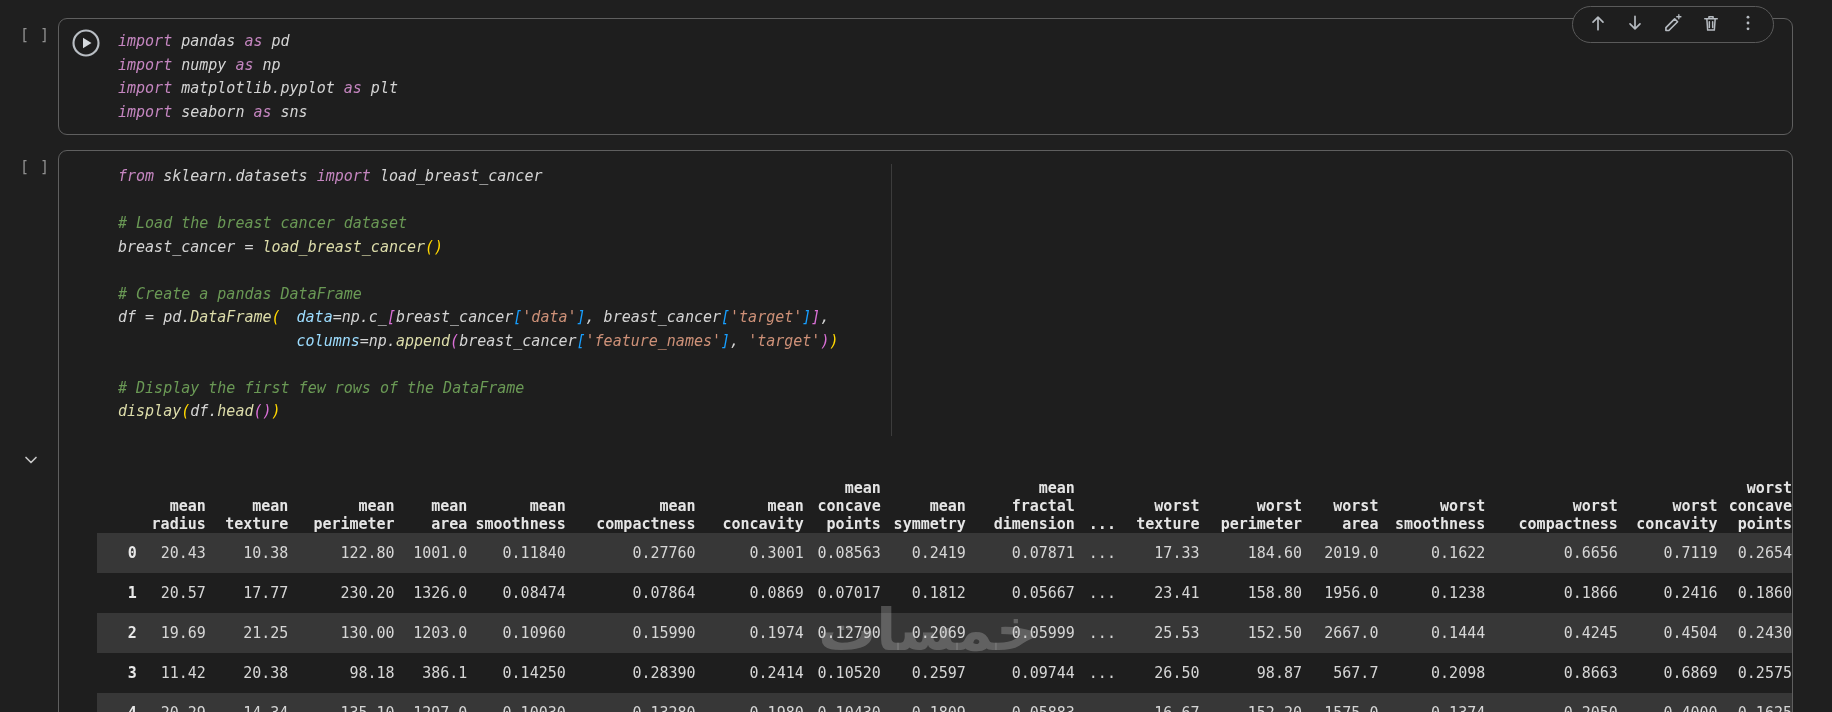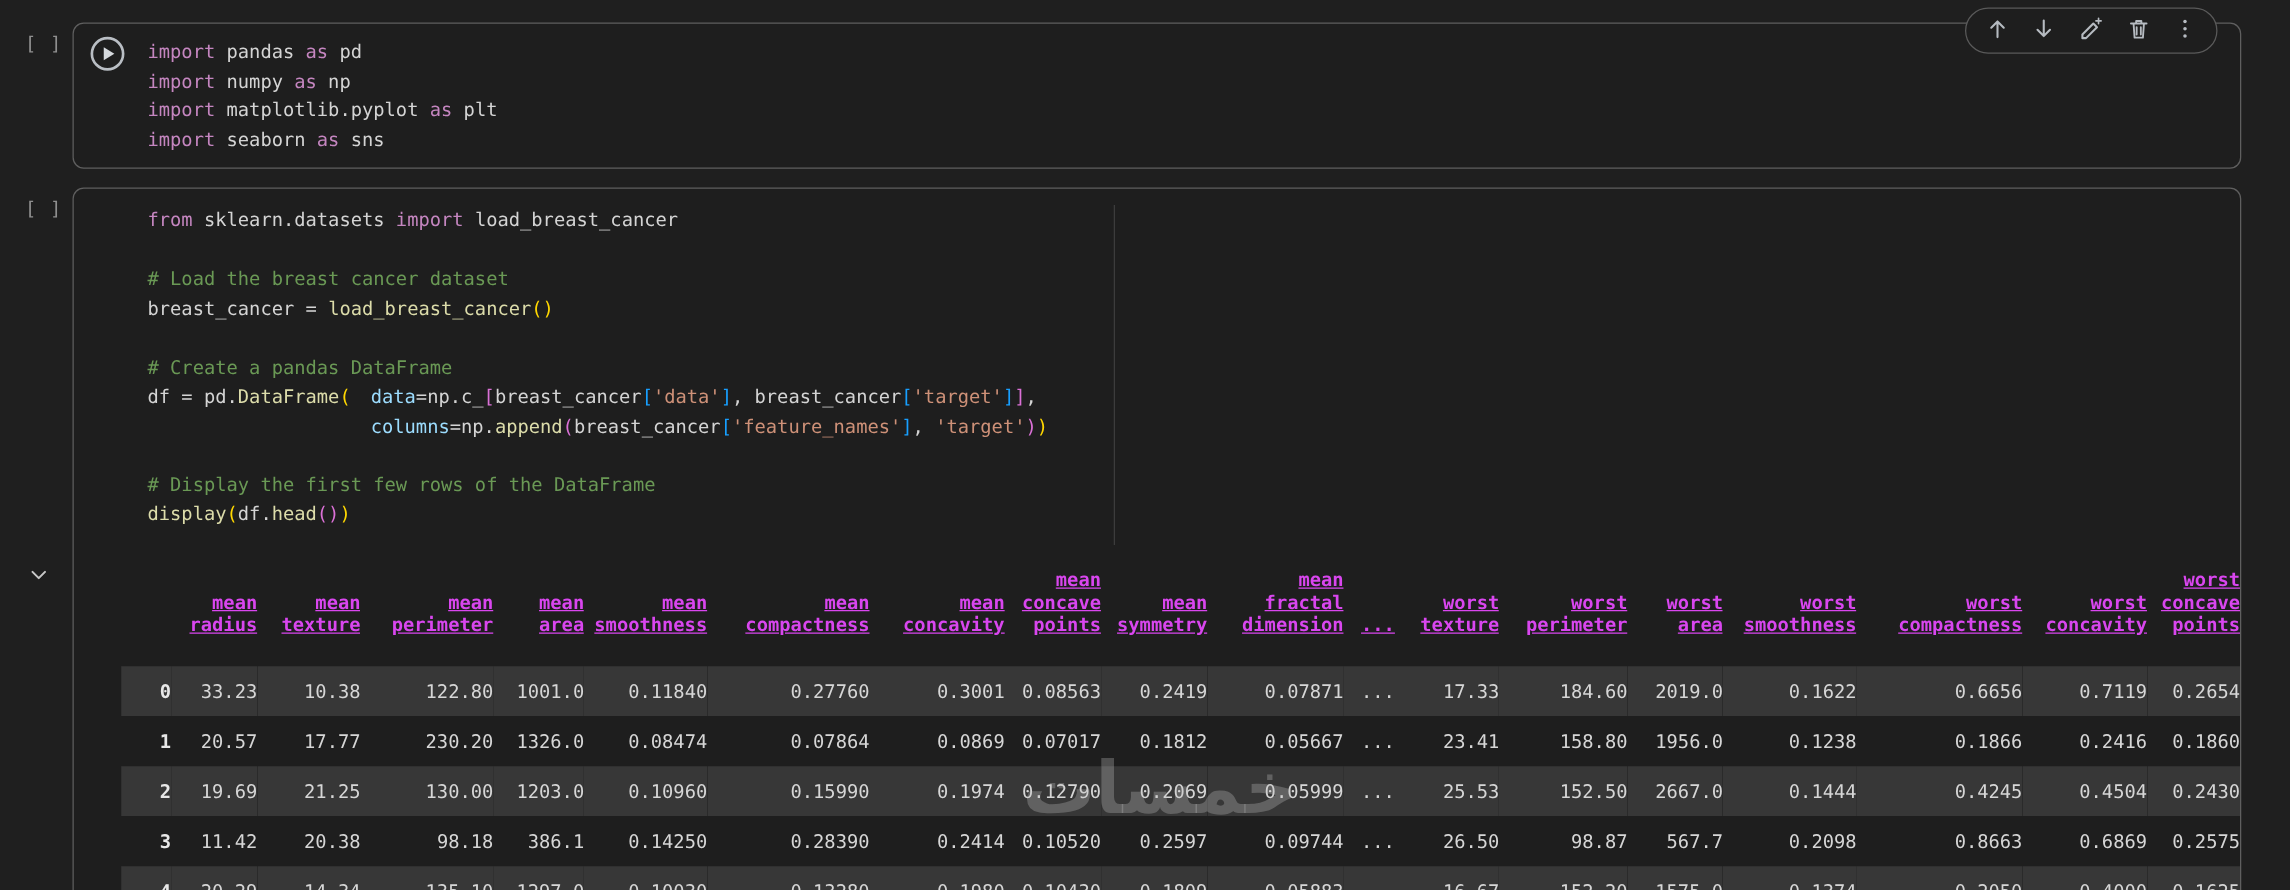--- a/index.html
+++ b/index.html
@@ -24,21 +24,21 @@
     position:absolute; left:20px;
     color:#8f8f8f; font-size:15px; line-height:18px;
     letter-spacing:1px;
   }
   #gutter1 { top:26px; }
   #gutter2 { top:158px; }
 
   .code { font-size:15px; line-height:23.5px; white-space:pre; cursor:text; }
   #cell1 .code { padding:11px 0 0 59px; }
   #cell2 .code { padding:14px 0 0 59px; }
-  .code-line { height:23.5px; }
+  .code-line { height:23.5px;font-style:italic; }
 
   .tk-kw  { color:#c586c0; }
   .tk-pl  { color:#d4d4d4; }
   .tk-cm  { color:#6a9955; }
   .tk-st  { color:#ce9178; }
   .tk-fn  { color:#dcdcaa; }
   .tk-pm  { color:#9cdcfe;margin-left:16px; }
   .tk-pr1 { color:#ffd700; }
   .tk-pr2 { color:#da70d6; }
   .tk-pr3 { color:#179fff; }
@@ -79,22 +79,22 @@
 
   #output-table {
     position:absolute; left:38px; top:300px;
     border-collapse:collapse; table-layout:fixed;
     font-size:15px;
   }
   #output-table th, #output-table td {
     padding:0; text-align:right; white-space:nowrap; overflow:hidden;
   }
   #output-table thead th {
-    height:82px; vertical-align:bottom; padding-bottom:24px;
-    font-weight:bold; color:#d946ef; line-height:18px;text-decoration:underline;
+    height:82px; vertical-align:bottom; 
+    font-weight:bold; color:#e5e5e5; line-height:18px;
   }
   #output-table tbody tr { height:40px; }
   #output-table tbody tr.striped { background:#373737; }
   #output-table tbody th { font-weight:bold; color:#e8e8e8; }
   #output-table td { color:#d6d6d6; font-weight:normal; }
   .hdr-line { display:block; }
 
   #watermark {
     position:absolute; left:818px; top:596px;
     font-size:58px; font-weight:bold;
@@ -252,21 +252,21 @@
           <th>
             <span class="hdr-line">worst</span>
             <span class="hdr-line">concave</span>
             <span class="hdr-line">points</span>
           </th>
         </tr>
       </thead>
       <tbody>
         <tr class="striped">
           <th>0</th>
-          <td>33.23</td>
+          <td>20.43</td>
           <td>10.38</td>
           <td>122.80</td>
           <td>1001.0</td>
           <td>0.11840</td>
           <td>0.27760</td>
           <td>0.3001</td>
           <td>0.08563</td>
           <td>0.2419</td>
           <td>0.07871</td>
           <td>...</td>

